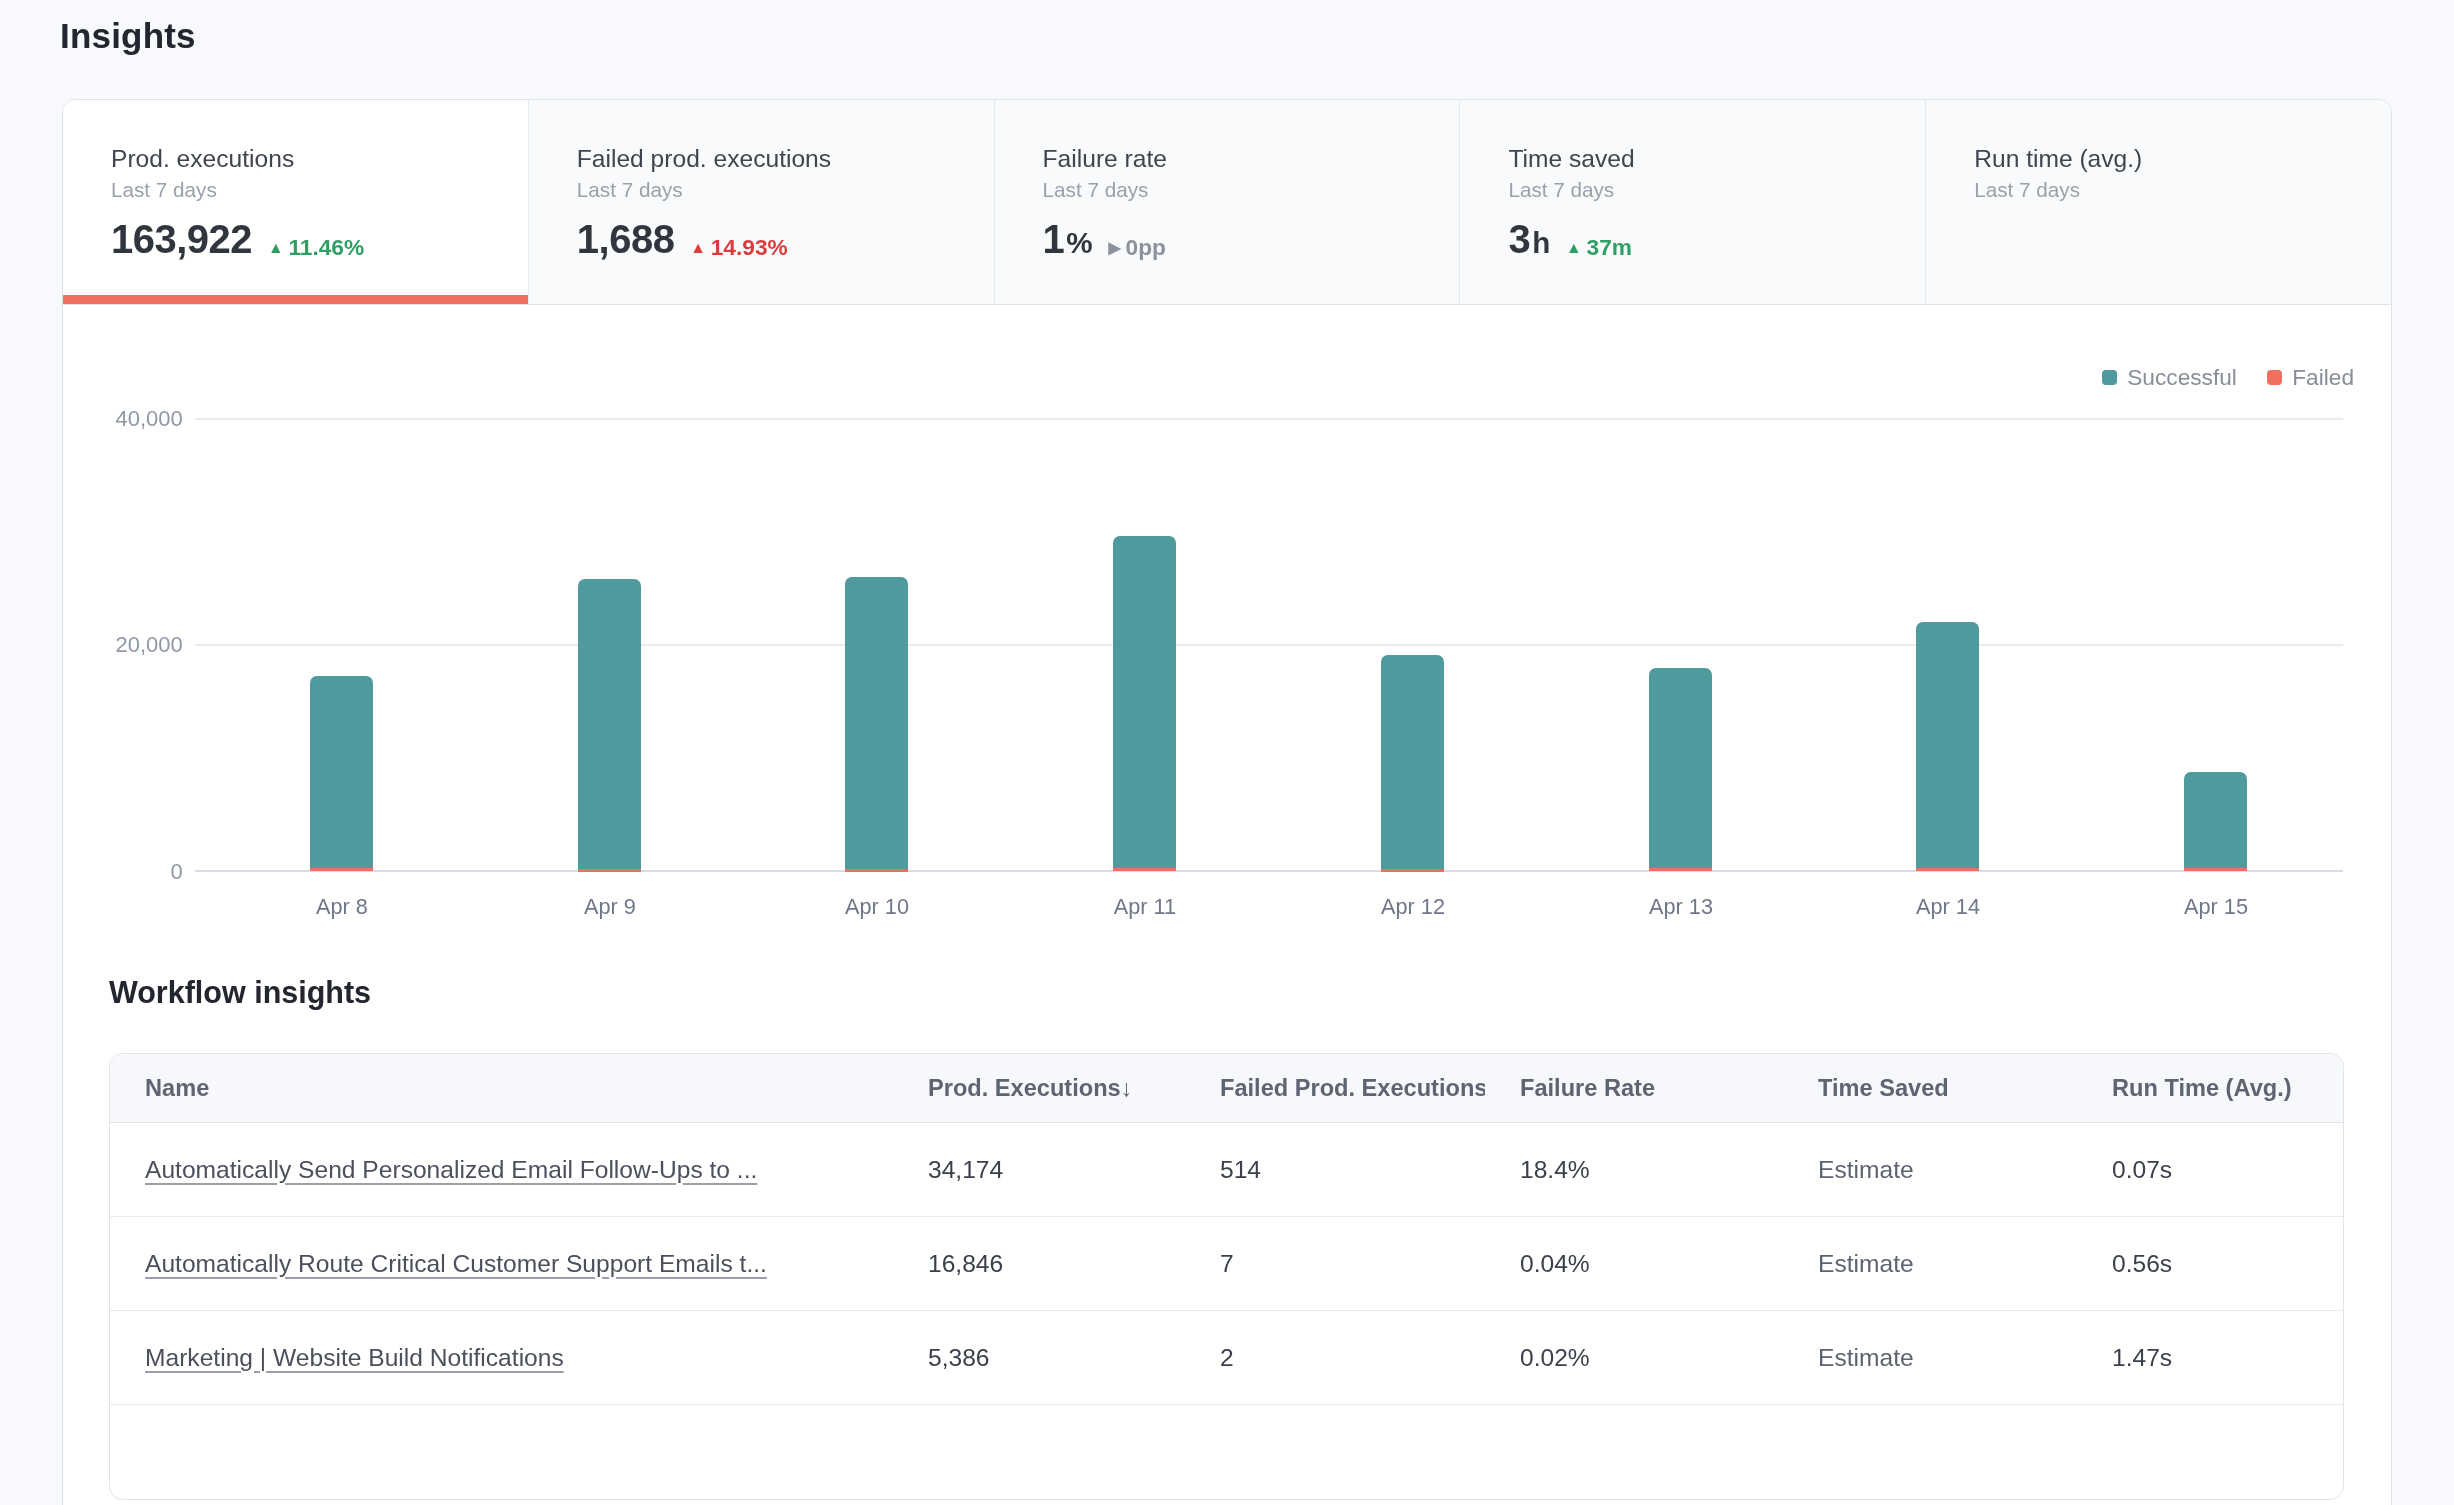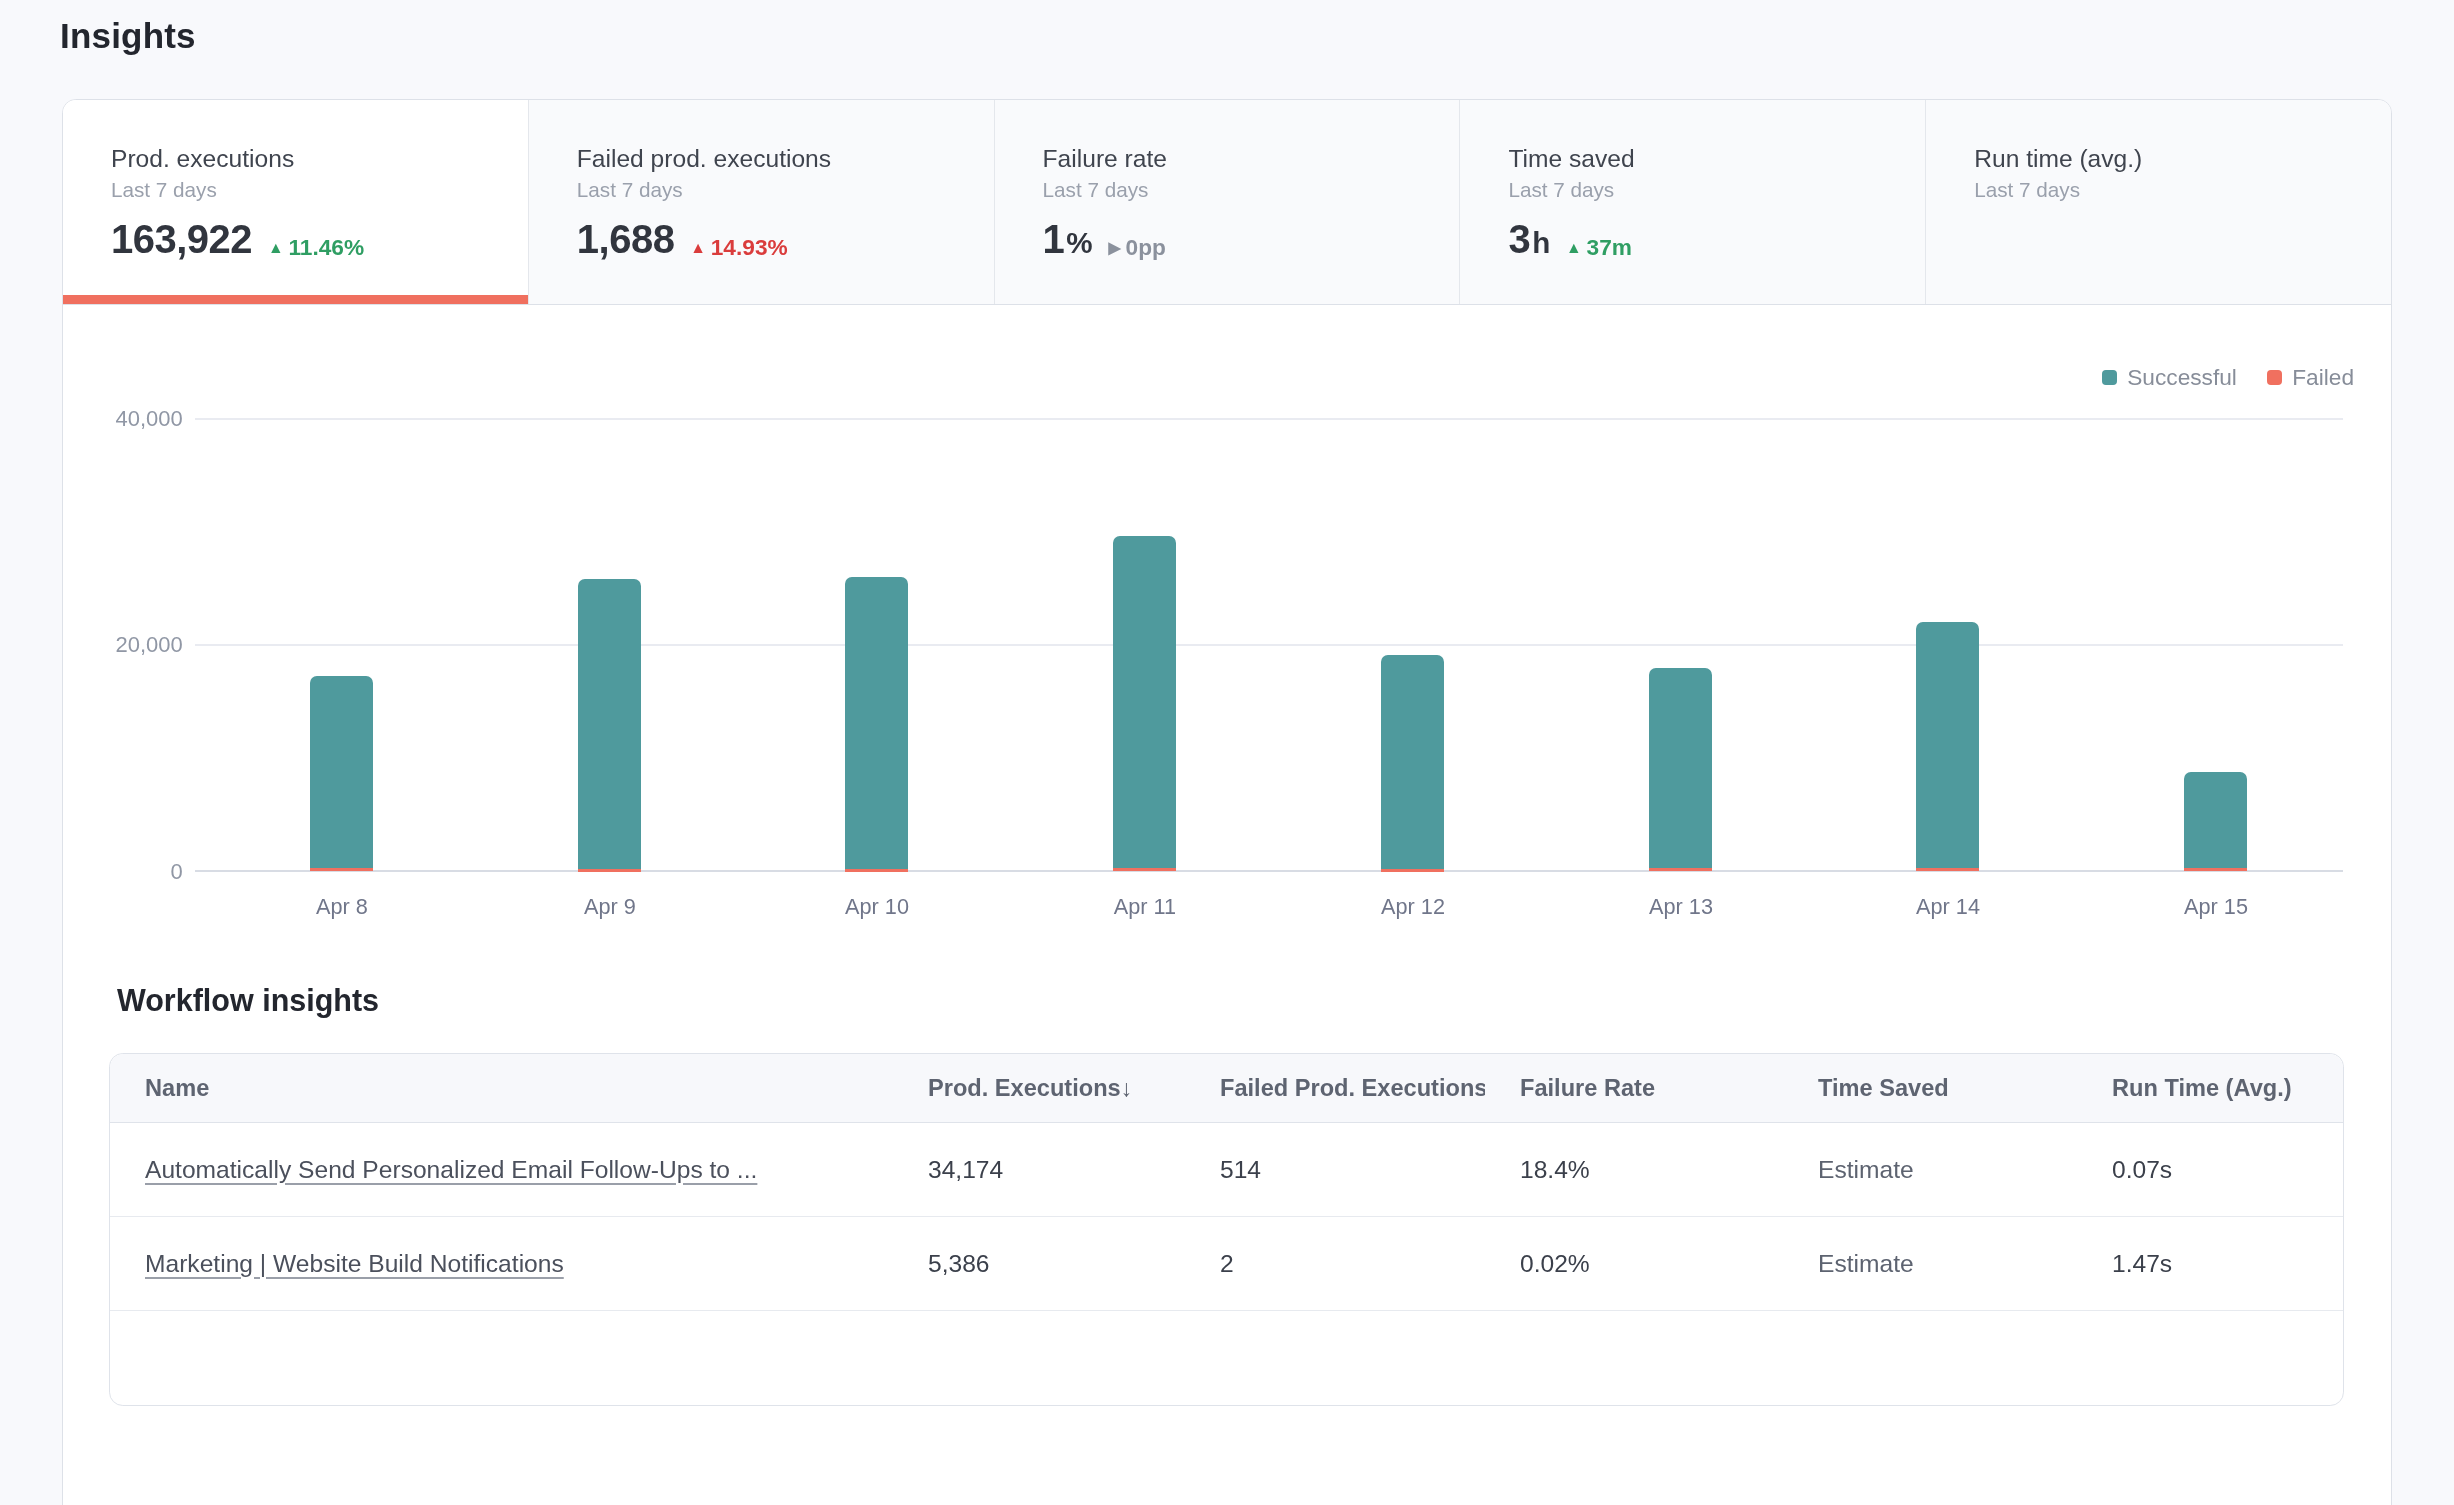--- a/index.html
+++ b/index.html
@@ -38,21 +38,21 @@
   .ytick{position:absolute;width:108px;text-align:right;font-size:22px;color:#9097a5;line-height:25.6px;}
   .xtick{position:absolute;width:158px;text-align:center;font-size:21.7px;color:#70768a;}
   .bar{position:absolute;width:63px;border-radius:6.9px 6.9px 0 0;overflow:hidden;display:flex;flex-direction:column;}
   .bar .seg-success{flex:1 1 auto;}
   .bar .seg-failed{flex:0 0 auto;}
   .legend{position:absolute;display:flex;align-items:center;}
   .legend-item{display:flex;align-items:center;margin-left:29.6px;cursor:pointer;}
   .legend-swatch{width:15.8px;height:15.8px;border-radius:3.9px;margin-right:9.9px;}
   .legend-label{font-size:22.7px;color:#878d99;}
   
-  .section-title{position:absolute;left:46px;top:875px;margin:8px;font-size:30.5px;font-weight:700;color:#23262e;}
+  .section-title{position:absolute;left:46px;top:875px;margin:0;font-size:30.5px;font-weight:700;color:#23262e;}
   .wf-table{
     position:absolute;left:46px;top:953px;width:2233px;
     border:1px solid #dfe3ea;border-radius:13.8px;background:#fff;
     border-collapse:separate;border-spacing:0;table-layout:fixed;box-sizing:border-box;
   }
   .wf-table thead th{
     background:#f7f8fb;height:69px;text-align:left;padding:0 19.7px 0 35px;
     font-size:23.6px;font-weight:600;color:#5e6471;border-bottom:1px solid #dfe3ea;
     white-space:nowrap;overflow:hidden;cursor:pointer;box-sizing:border-box;
   }
@@ -209,20 +209,28 @@
     <tbody id="wfBody">
         <tr>
           <td><a class="wf-link">Automatically Send Personalized Email Follow-Ups to ...</a></td>
           <td>34,174</td>
           <td>514</td>
           <td>18.4%</td>
           <td><a class="estimate-link">Estimate</a></td>
           <td>0.07s</td>
         </tr>
         <tr>
+          <td><a class="wf-link">Automatically Route Critical Customer Support Emails t...</a></td>
+          <td>16,846</td>
+          <td>7</td>
+          <td>0.04%</td>
+          <td><a class="estimate-link">Estimate</a></td>
+          <td>0.56s</td>
+        </tr>
+        <tr>
           <td><a class="wf-link">Marketing | Website Build Notifications</a></td>
           <td>5,386</td>
           <td>2</td>
           <td>0.02%</td>
           <td><a class="estimate-link">Estimate</a></td>
           <td>1.47s</td>
         </tr>
         <tr>
           <td></td>
           <td></td>

